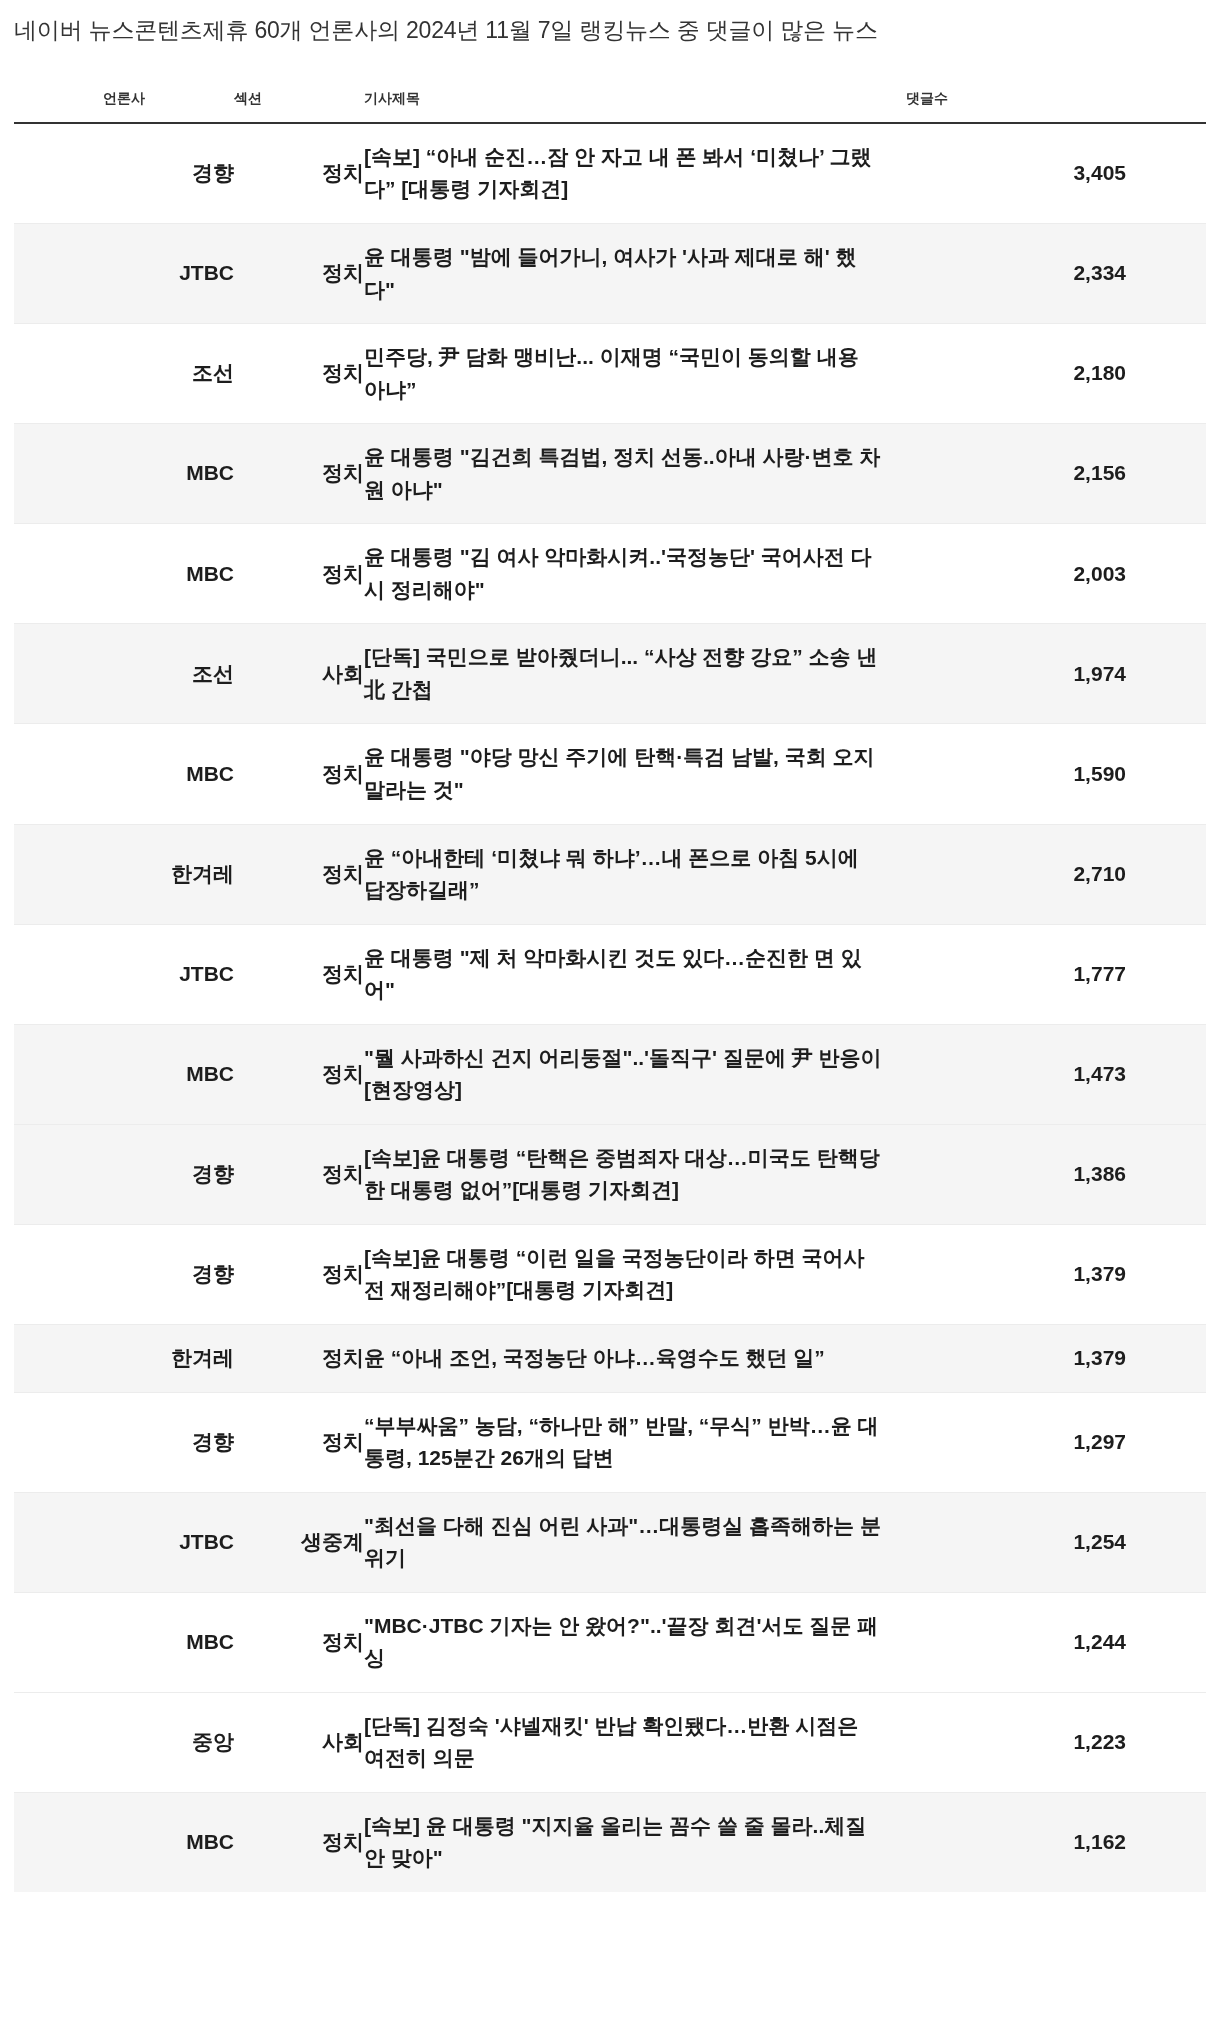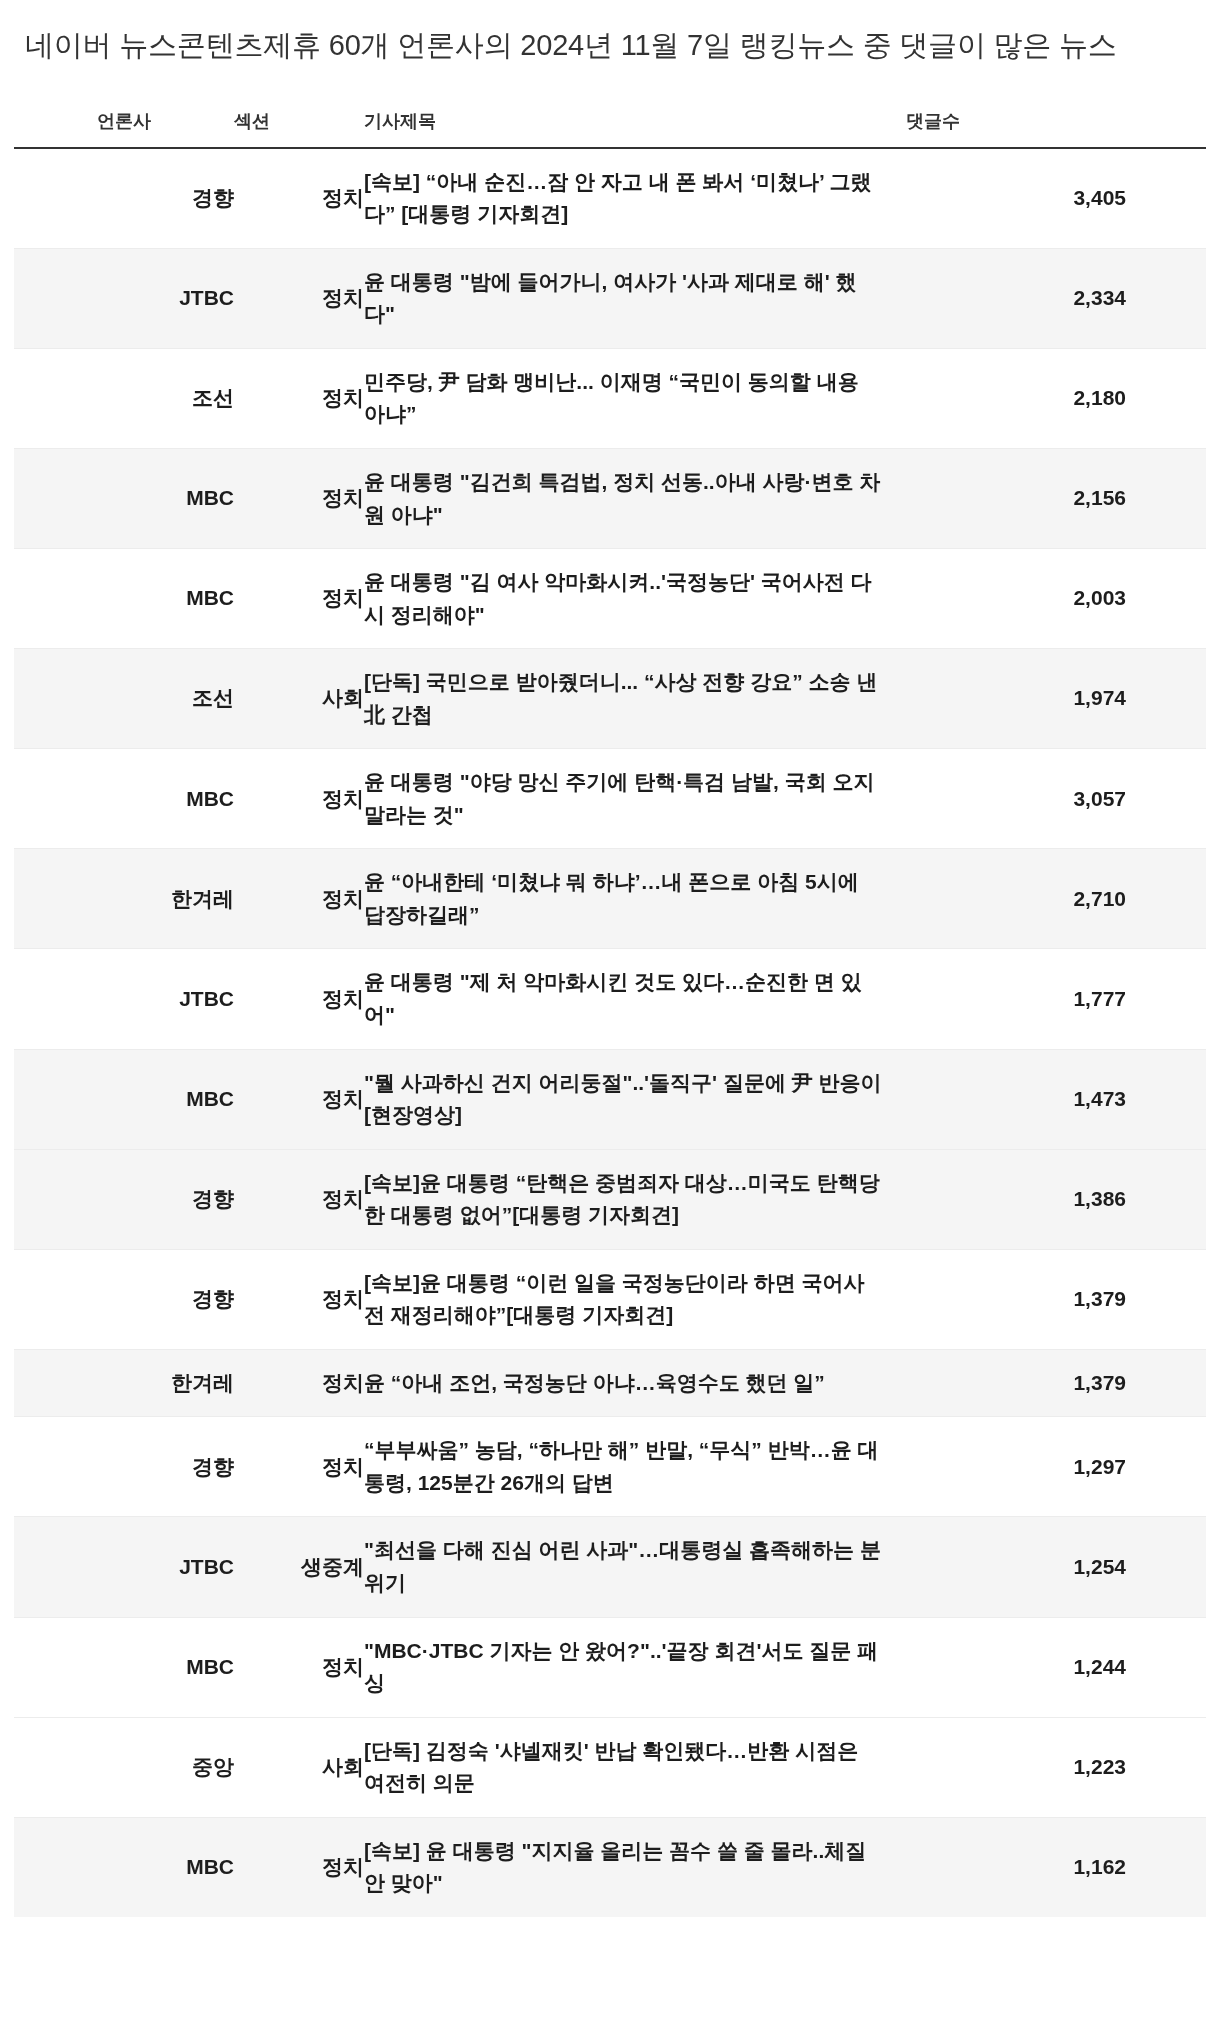--- a/index.html
+++ b/index.html
@@ -13,35 +13,35 @@
     color: #1d1d1d;
   }
   .page {
     box-sizing: border-box;
     width: 1220px;
     min-height: 2036px;
     padding: 16px 14px 12px 14px;
     position: relative;
   }
   .page-title {
-    margin: 11px;
-    font-size: 29px;
+    margin: 0;
+    font-size: 23px;
     font-weight: 400;
     color: #333333;
     letter-spacing: -0.2px;
     line-height: 1.3;
   }
   table.news-table {
     width: 100%;
     border-collapse: collapse;
     margin-top: 44px;
     table-layout: fixed;
   }
   thead th {
-    font-size: 18px;
+    font-size: 14px;
     font-weight: 700;
     color: #333333;
     padding: 0 0 14px 0;
     border-bottom: 2px solid #333333;
     vertical-align: bottom;
   }
   th.col-press   { width: 220px; text-align: center; }
   th.col-section { width: 130px; text-align: left; }
   th.col-headline{ text-align: left; }
   th.col-comments{ width: 220px; text-align: left; padding-right: 80px; }
@@ -119,21 +119,21 @@
         <tr class="striped">
     <td class="col-press">조선</td>
     <td class="col-section">사회</td>
     <td class="col-headline">[단독] 국민으로 받아줬더니... “사상 전향 강요” 소송 낸 北 간첩</td>
     <td class="col-comments">1,974</td>
   </tr>
         <tr>
     <td class="col-press">MBC</td>
     <td class="col-section">정치</td>
     <td class="col-headline">윤 대통령 "야당 망신 주기에 탄핵·특검 남발, 국회 오지 말라는 것"</td>
-    <td class="col-comments">3,057</td>
+    <td class="col-comments">1,590</td>
   </tr>
         <tr class="striped">
     <td class="col-press">한겨레</td>
     <td class="col-section">정치</td>
     <td class="col-headline">윤 “아내한테 ‘미쳤냐 뭐 하냐’…내 폰으로 아침 5시에 답장하길래”</td>
     <td class="col-comments">2,710</td>
   </tr>
         <tr>
     <td class="col-press">JTBC</td>
     <td class="col-section">정치</td>

